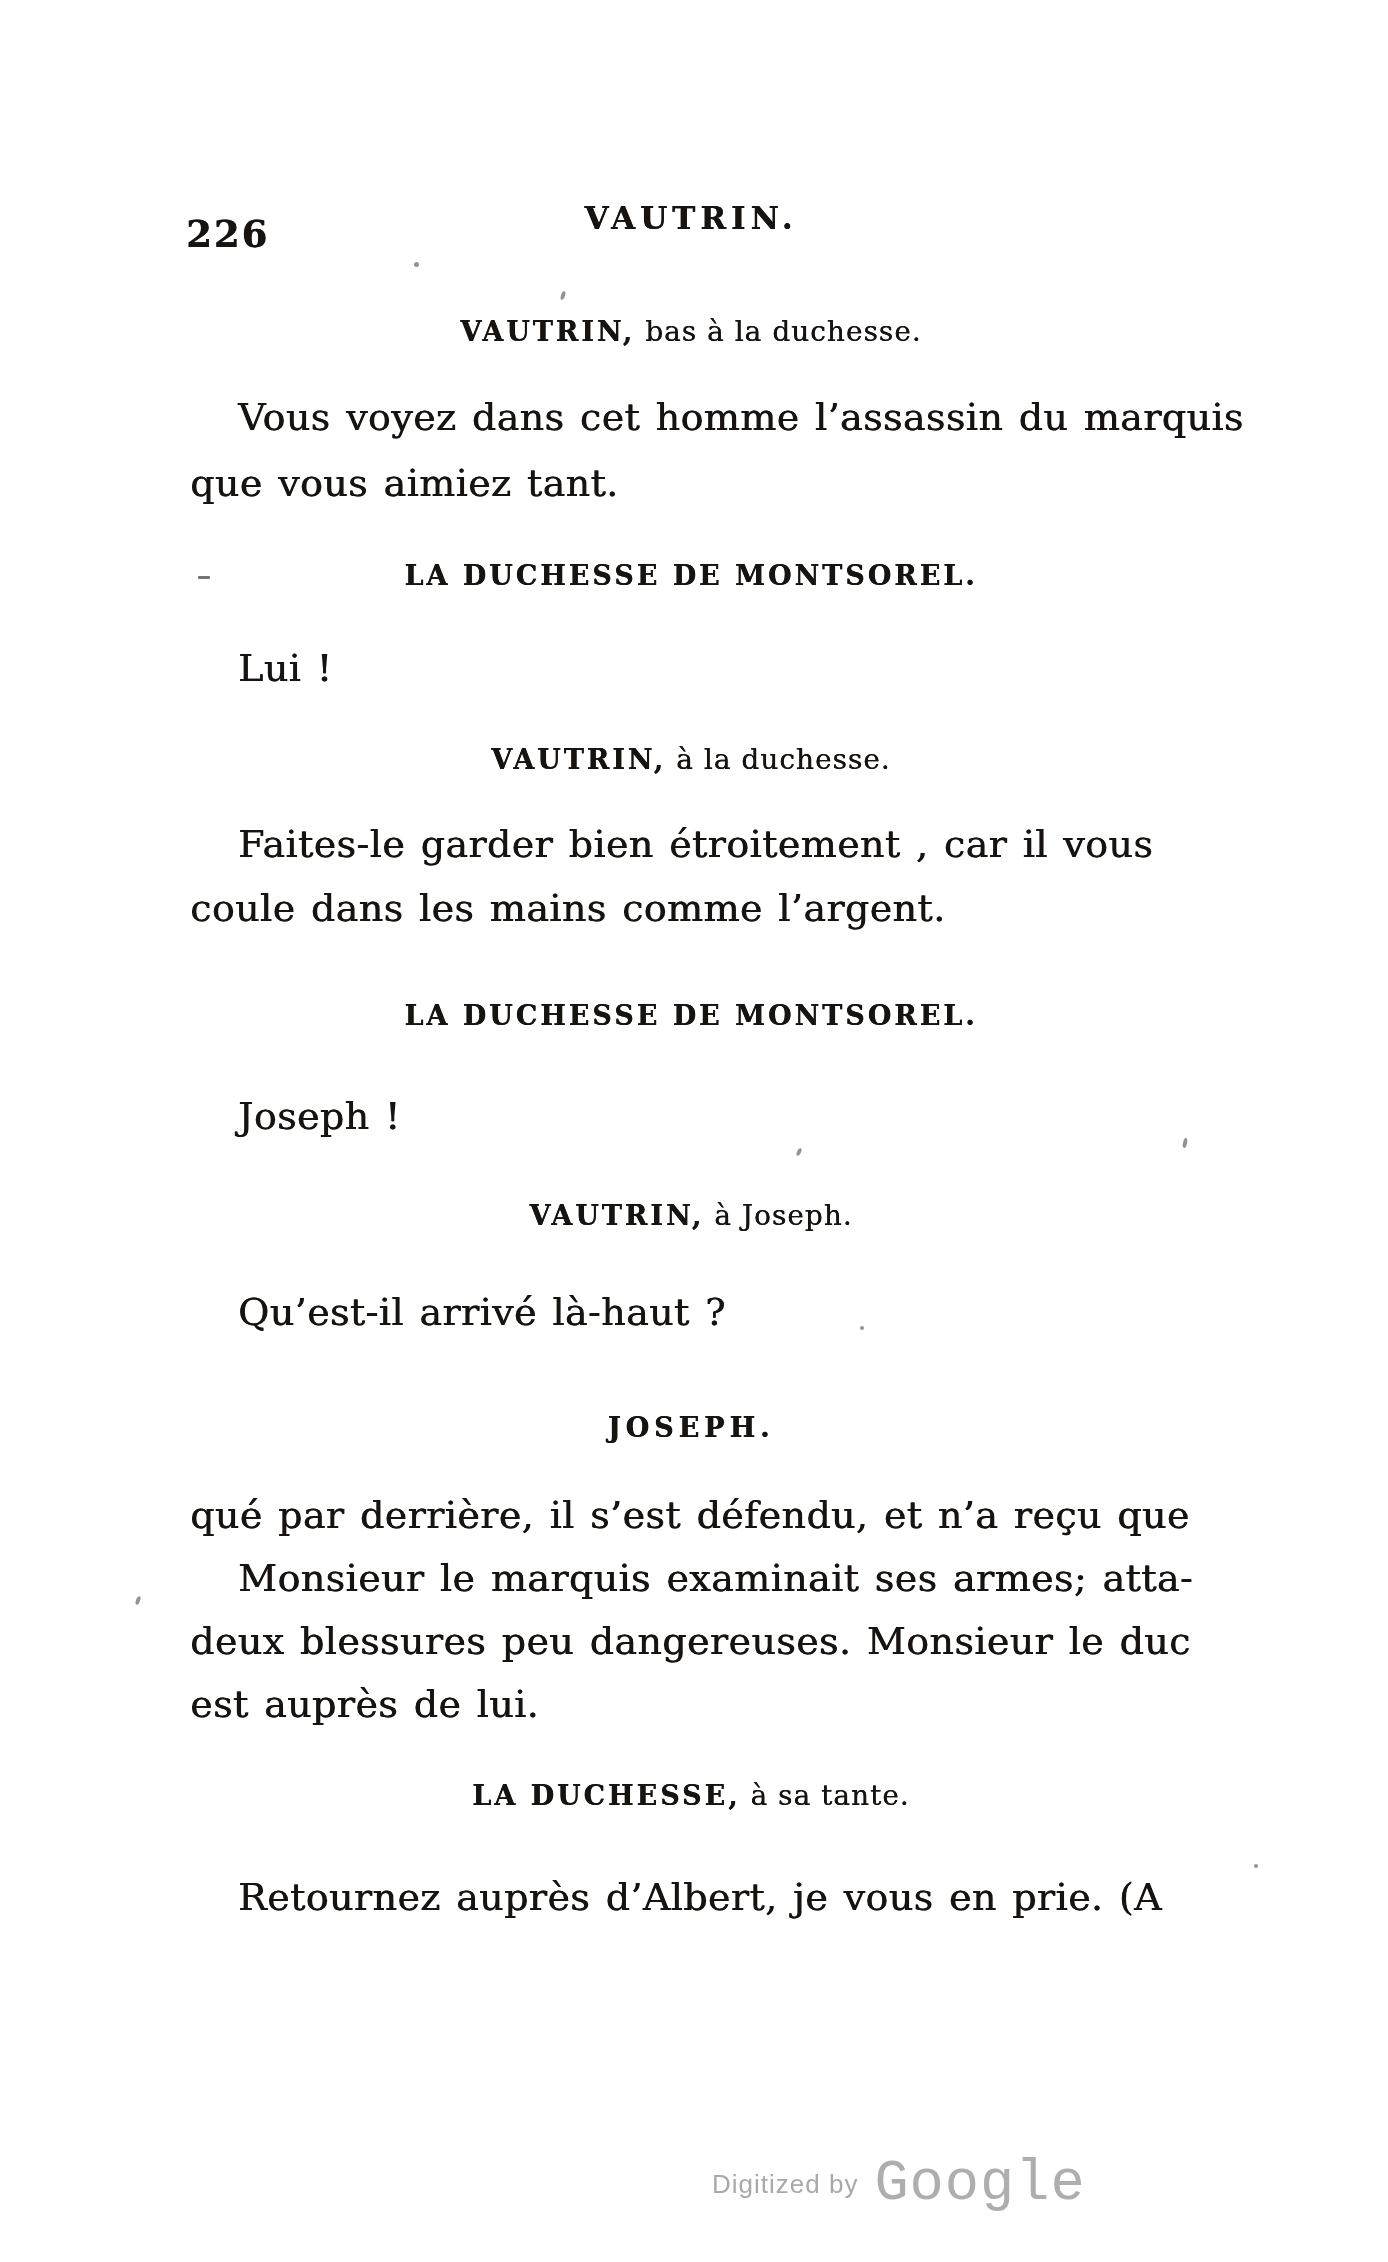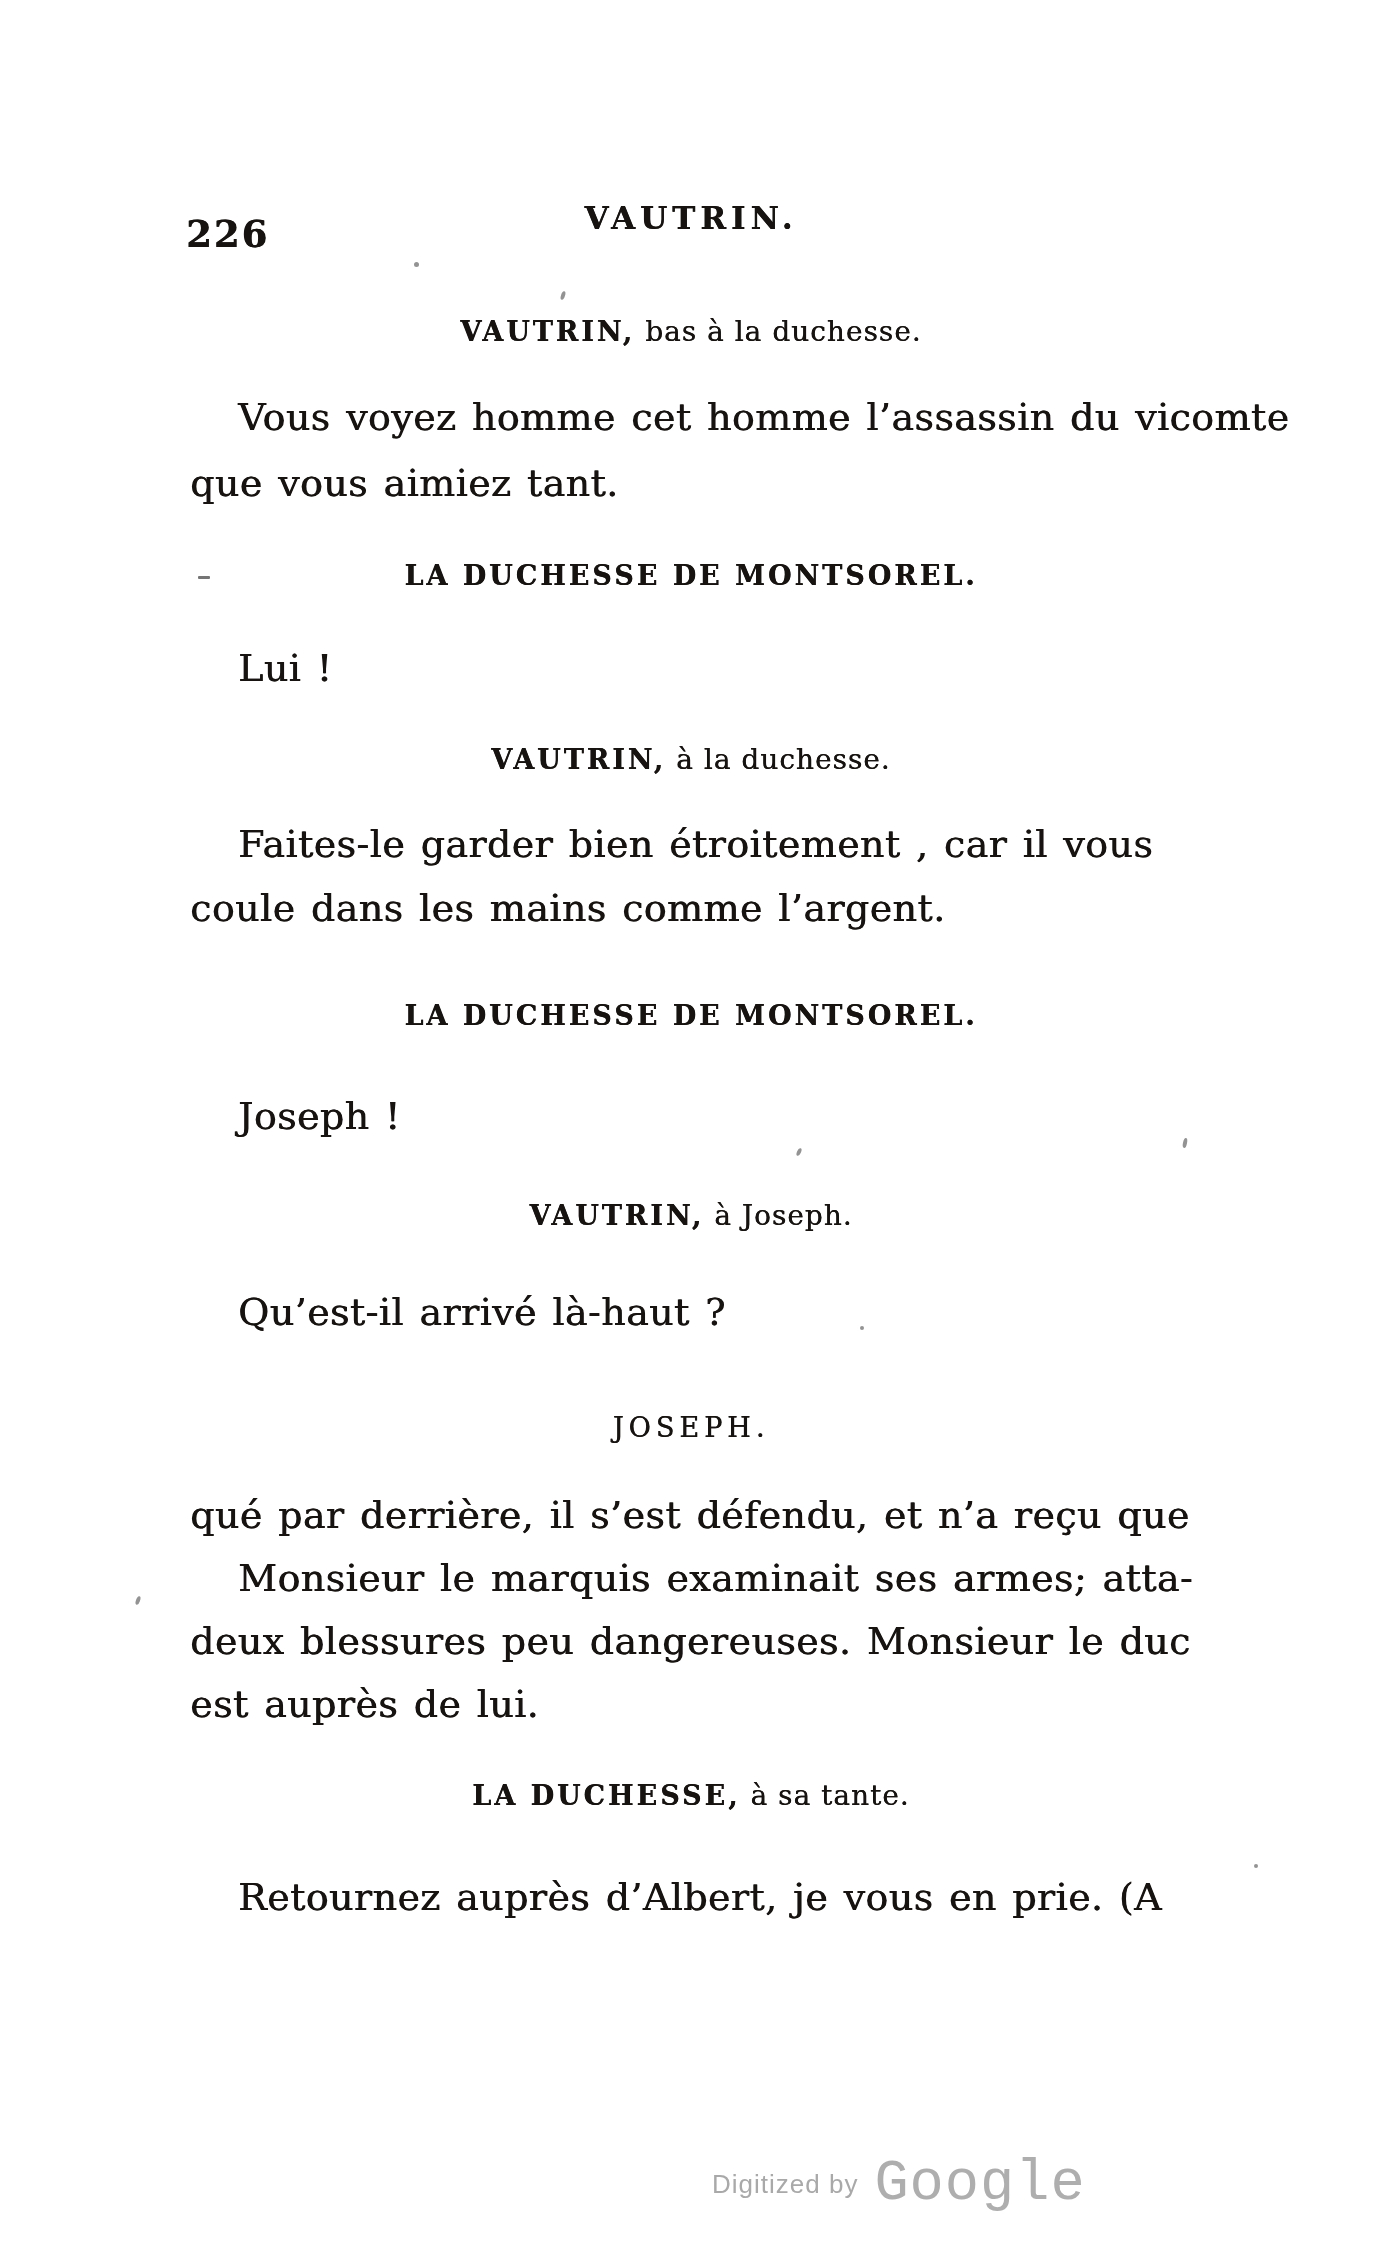--- a/index.html
+++ b/index.html
@@ -40,21 +40,21 @@
     line-height: 32px;
     white-space: nowrap;
   }
   .spk-name {
     font-size: 27px;
     font-weight: bold;
     letter-spacing: 3px;
     text-shadow: 0.3px 0 0 currentColor;
   }
   .speaker.light .spk-name {
-    font-weight: normal;
+    font-weight: bold;
     letter-spacing: 5px;
     text-shadow: 0.5px 0 0 currentColor;
   }
   .spk-dir {
     font-size: 28px;
     font-weight: normal;
     letter-spacing: 1px;
     text-shadow: 0.3px 0 0 currentColor;
   }
   
@@ -104,21 +104,21 @@
 <body>
 
 <div class="page">
 
   <div class="page-number">226</div>
   <div class="running-title">VAUTRIN.</div>
 
   <div class="speaker" style="top:316px"><span class="spk-name">VAUTRIN,</span><span class="spk-dir"> bas à la duchesse.</span></div>
 
   <div class="dialogue" style="top:384px; line-height:66px;">
-    <div class="line indent">Vous voyez homme cet homme l’assassin du vicomte</div>
+    <div class="line indent">Vous voyez dans cet homme l’assassin du marquis</div>
     <div class="line">que vous aimiez tant.</div>
   </div>
 
   <div class="speaker" style="top:560px"><span class="spk-name">LA DUCHESSE DE MONTSOREL.</span></div>
 
   <div class="dialogue" style="top:636px">
     <div class="line indent">Lui !</div>
   </div>
 
   <div class="speaker" style="top:744px"><span class="spk-name">VAUTRIN,</span><span class="spk-dir"> à la duchesse.</span></div>

